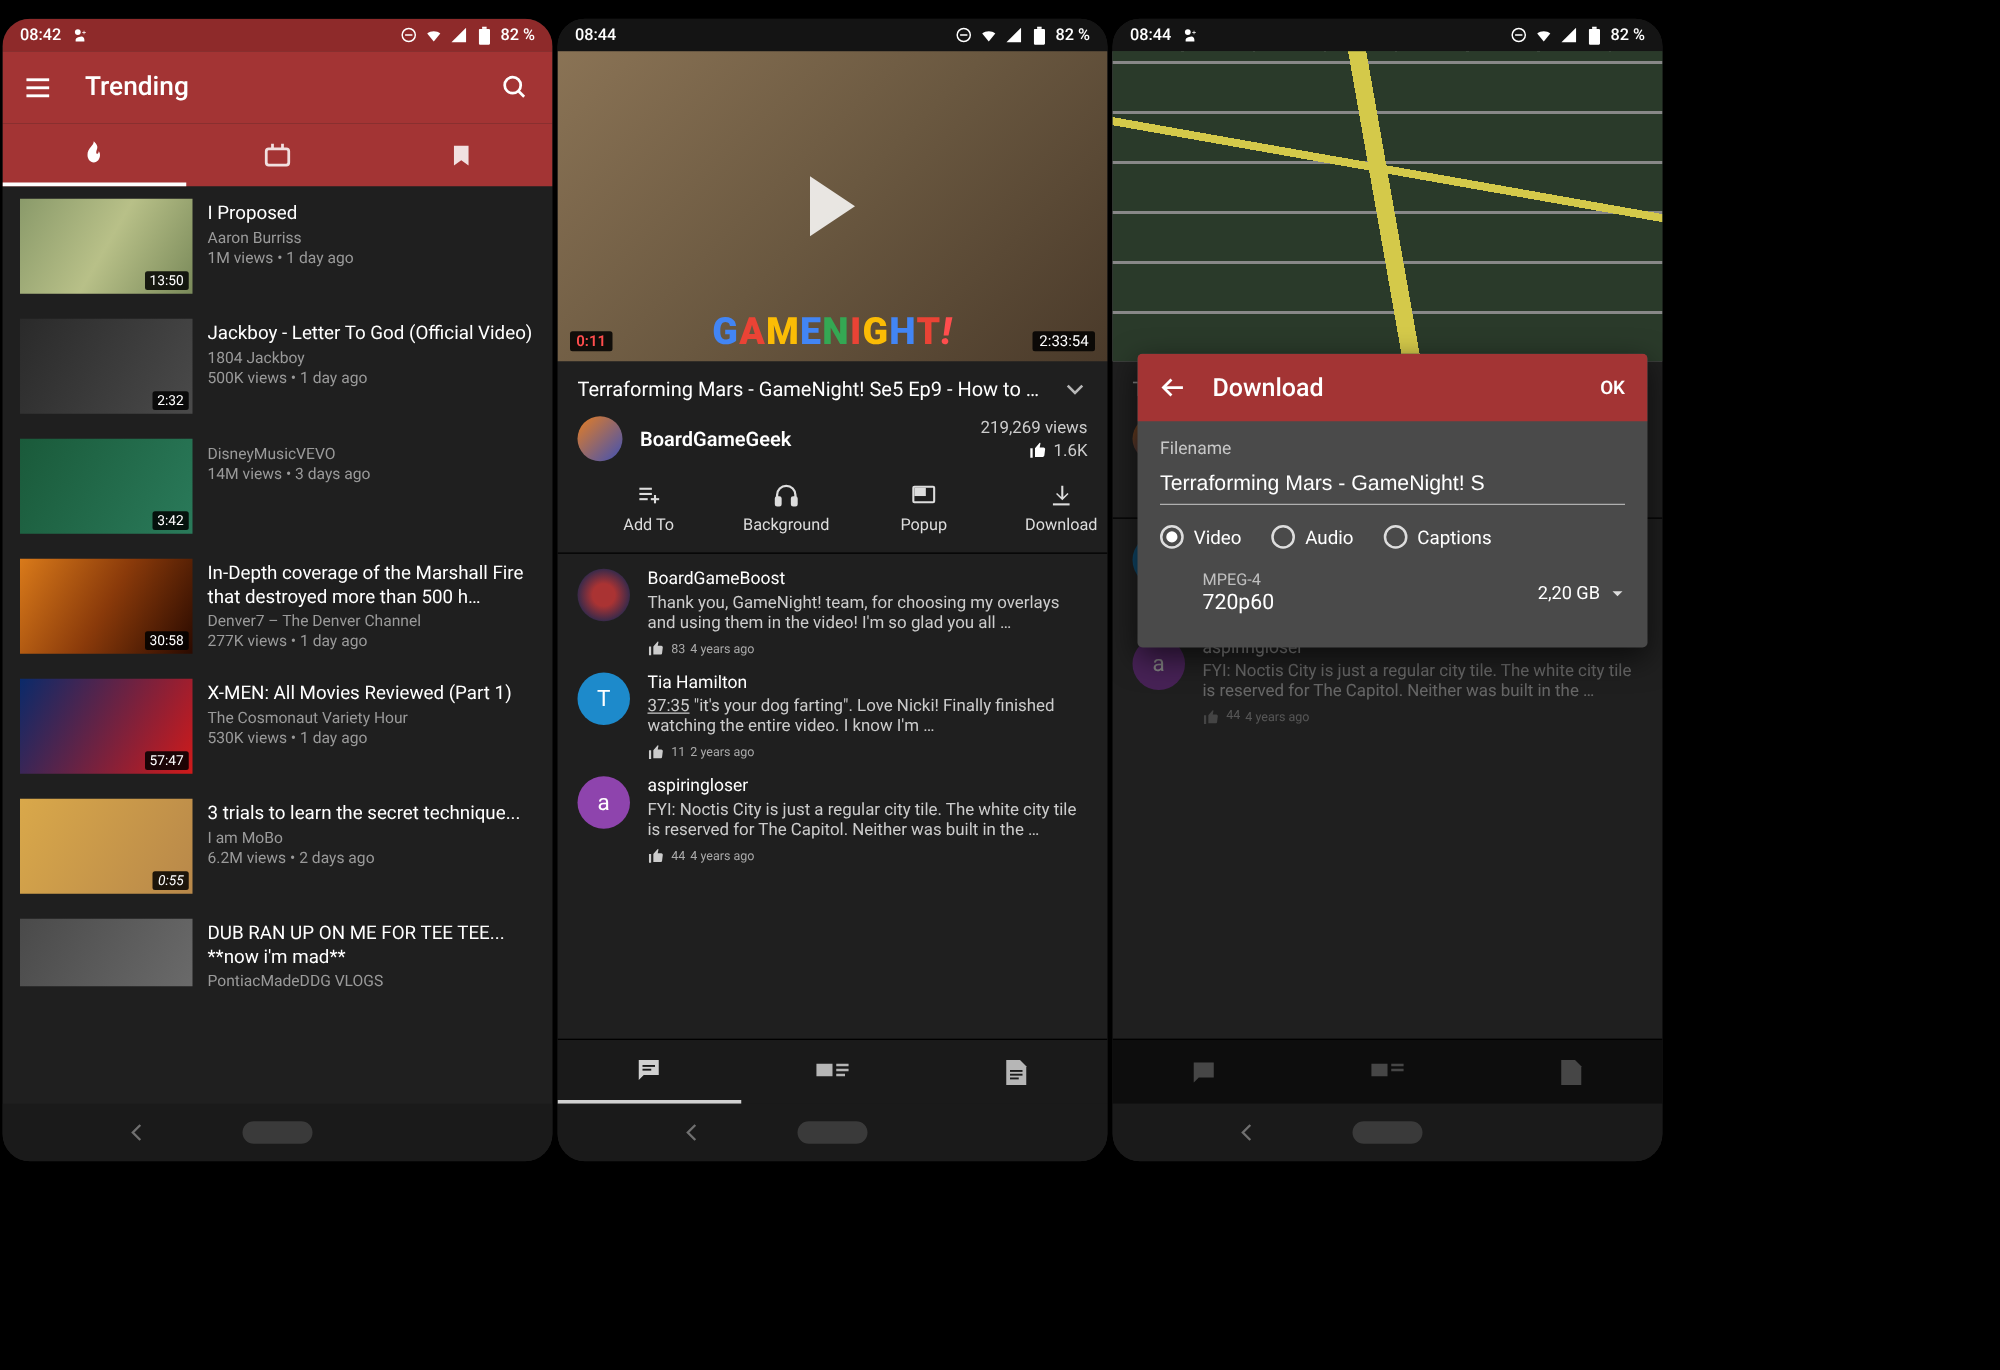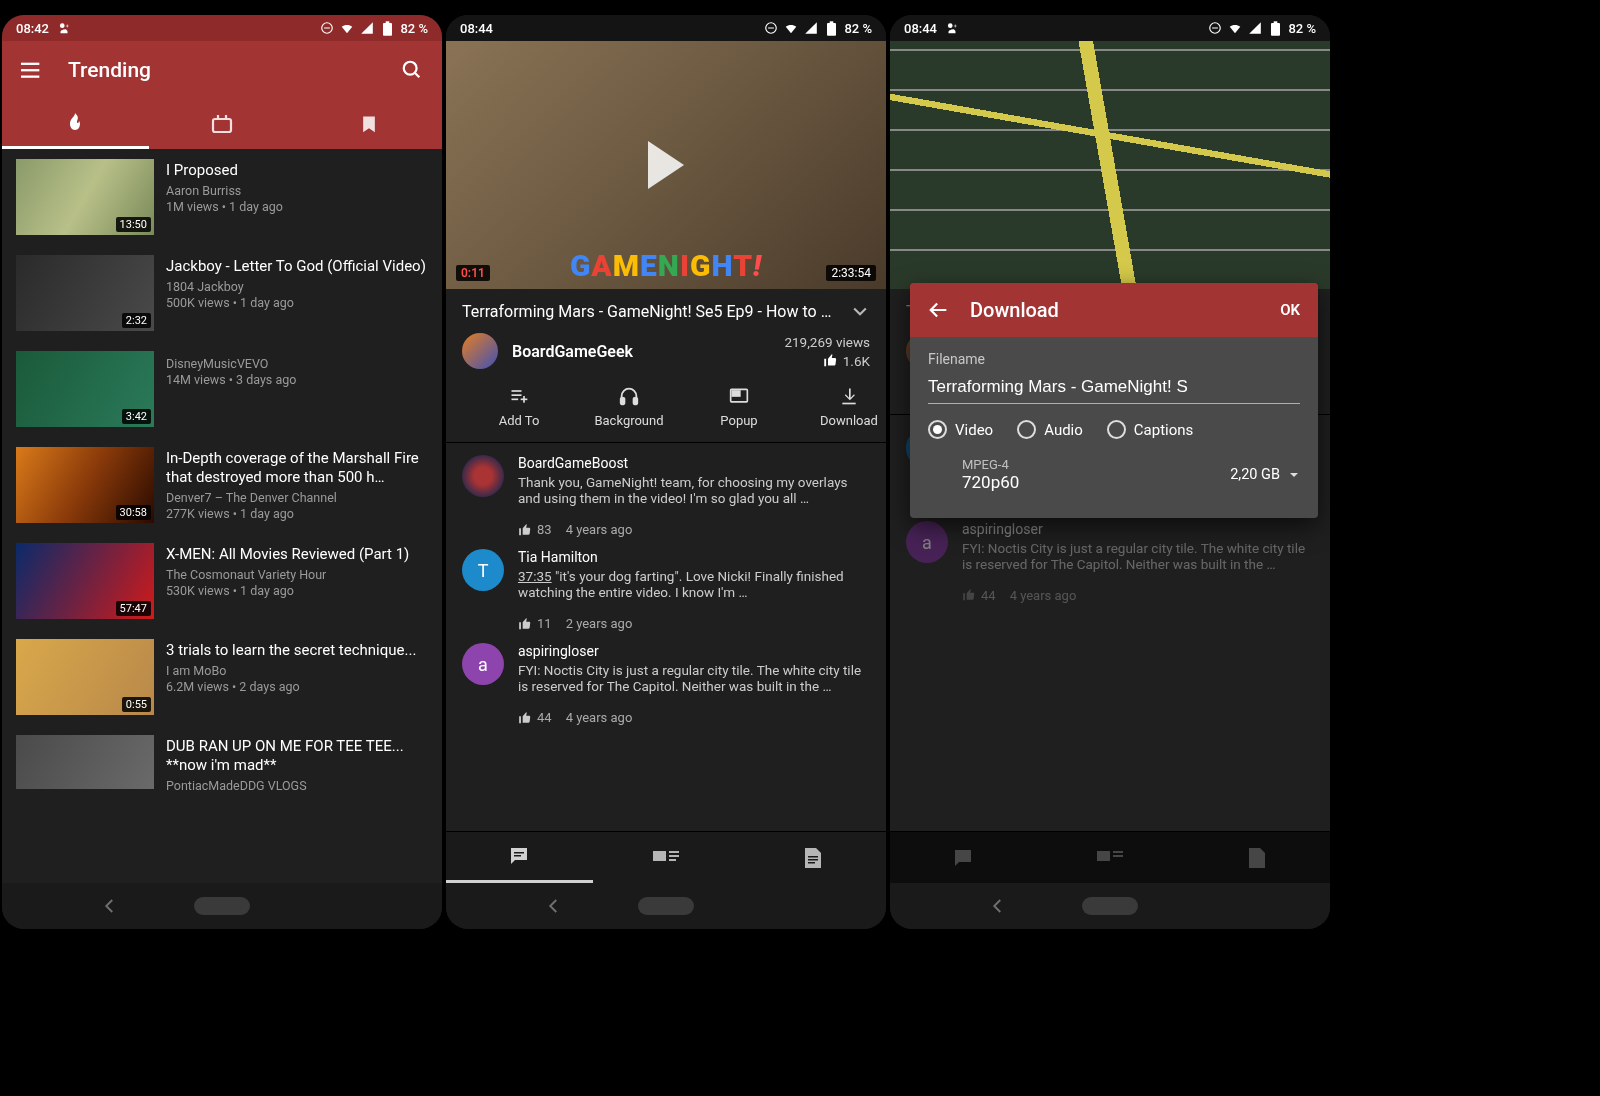--- a/index.html
+++ b/index.html
@@ -168,21 +168,21 @@
   }
   .actbtn .ic { height:22px; display:flex; align-items:center;}
 
   .comments { border-top:1px solid #000;}
   .crow {
     display:flex; padding: 12px 16px 0 16px; gap:14px;
   }
   .c-av { width:42px;height:42px;border-radius:21px;flex-shrink:0;display:flex;align-items:center;justify-content:center;font-size:18px;}
   .c-body { flex:1; font-size:13.5px; color:#ccc; }
   .c-auth { color:#fff; margin-bottom:3px; font-size:14px;}
-  .c-foot { display:flex; align-items:center; gap:14px; margin-top:16px; color:#aaa; font-size:13px;}
+  .c-foot { display:flex; align-items:center; gap:4px; margin-top:6px; color:#aaa; font-size:10px;}
   .c-ts{text-decoration:underline;}
 
   .btm-tabs {
     position:absolute;bottom:46px;left:0;right:0;height:52px;
     background:#1a1a1a;border-top:1px solid #000;
     display:flex;align-items:center;
   }
   .btm-tabs .bt { flex:1;display:flex;justify-content:center;opacity:0.8;}
   .btm-tabs .bt.active{border-bottom:3px solid #fff;padding-bottom:0;}
 
@@ -358,21 +358,21 @@
       <div class="thumb" style="background:linear-gradient(120deg,#0a2a6a,#d01a1a);">
             <div class="dur">57:47</div>
           </div>
       <div class="vmeta">
         <div class="vtitle">X-MEN: All Movies Reviewed (Part 1)</div>
         <div class="vchan">The Cosmonaut Variety Hour</div>
         <div class="vstats">530K views • 1 day ago</div>
       </div>
     </div>
     <div class="vrow">
-      <div class="thumb" style="background:linear-gradient(120deg,#d9a84a,#b8884a);">
+      <div class="thumb" style="background:linear-gradient(120deg,#d9a84a,#b8884a);font-style:italic;">
             <div class="dur">0:55</div>
           </div>
       <div class="vmeta">
         <div class="vtitle">3 trials to learn the secret technique...</div>
         <div class="vchan">I am MoBo</div>
         <div class="vstats">6.2M views • 2 days ago</div>
       </div>
     </div>
     <div class="vrow">
       <div class="thumb" style="background:linear-gradient(120deg,#4a4a4a,#6a6a6a);height:54px;"></div>

